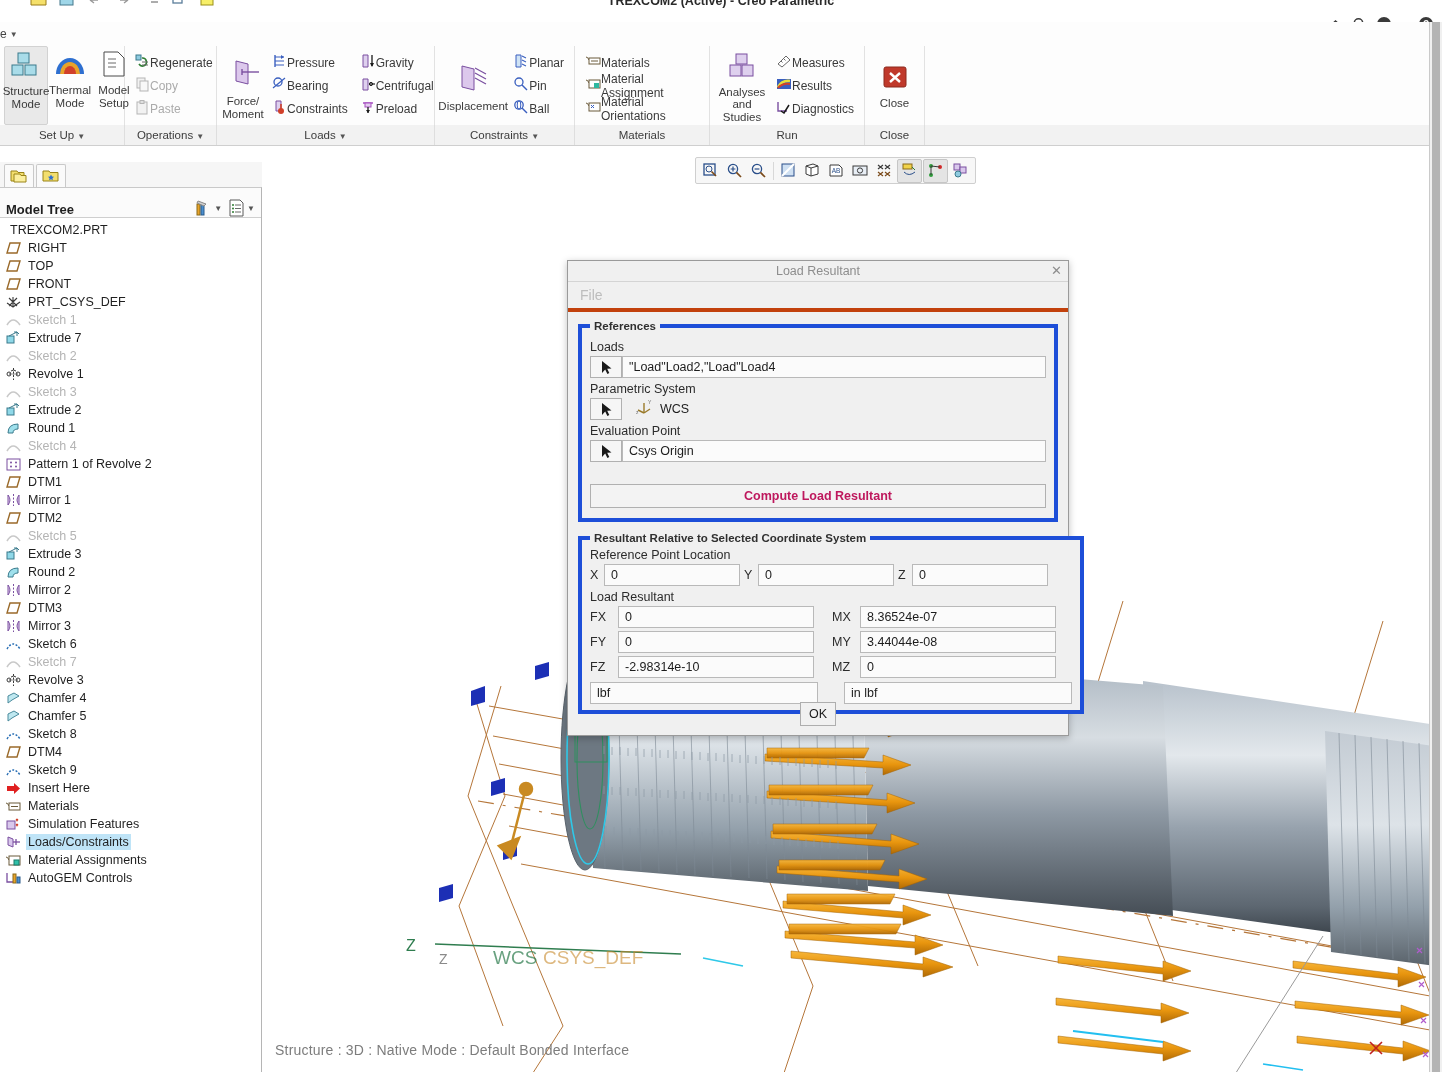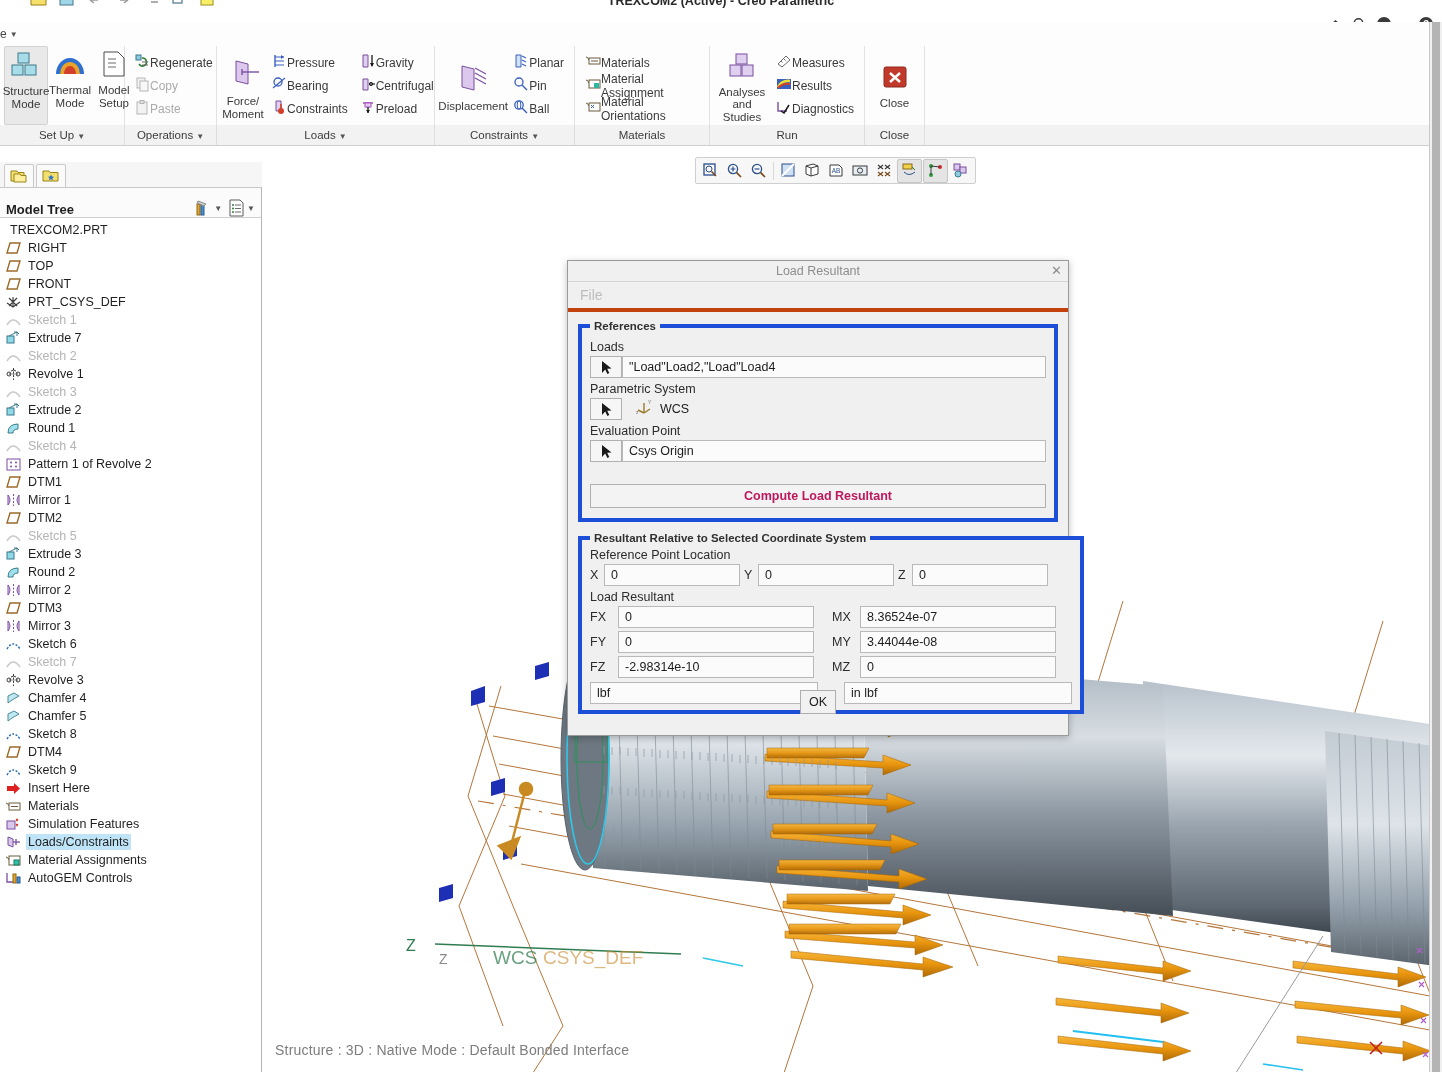--- a/index.html
+++ b/index.html
@@ -116,21 +116,21 @@
   .xyzrow{display:flex;align-items:center;gap:4px;margin-top:2px;}
   .xyzrow .k{font-size:12.5px;width:10px;}
   .xyzrow .txtinput{width:136px;flex:0 0 auto;}
   .lrgrid{display:flex;gap:0;margin-top:2px;}
   .lrcol{display:flex;flex-direction:column;gap:3px;}
   .lrline{display:flex;align-items:center;gap:6px;}
   .lrline .k{font-size:12.5px;width:22px;color:#2b2b2b;}
   .lrline .txtinput{width:196px;flex:0 0 auto;}
   .unitline{margin-top:4px;display:flex;gap:26px;}
   .unitline .txtinput{width:228px;flex:0 0 auto;}
-  .dlg-foot{position:absolute;left:0;bottom:12px;width:100%;height:42px;display:flex;align-items:center;
+  .dlg-foot{position:absolute;left:0;bottom:0;width:100%;height:42px;display:flex;align-items:center;
     justify-content:center;}
   .okbtn{width:34px;height:22px;border:1px solid #aeaeae;background:#f1f1f1;display:flex;align-items:center;
     justify-content:center;font-size:12.5px;color:#1b1b1b;}
 </style>
 </head>
 <body>
 
 <div class="app">
 
   <div class="titlebar">TREXCOM2 (Active) - Creo Parametric</div>

